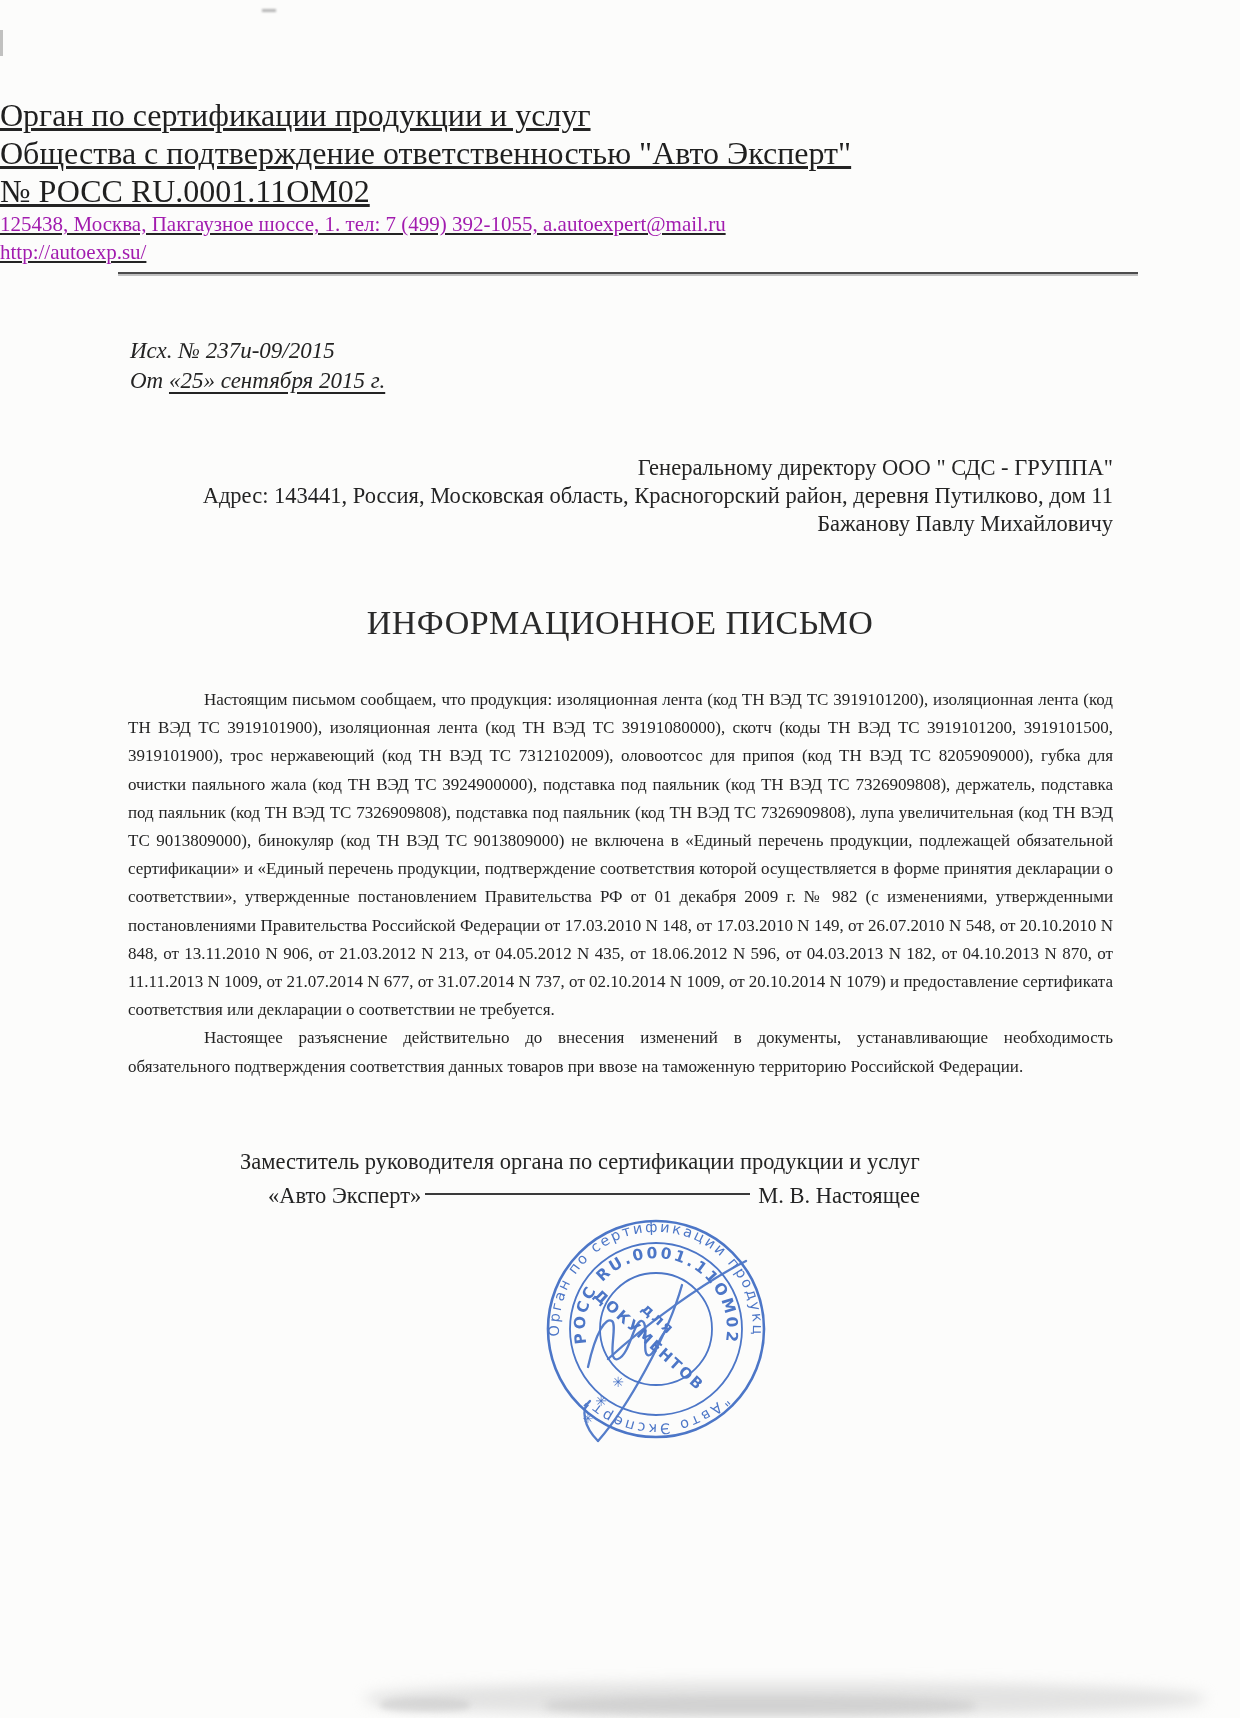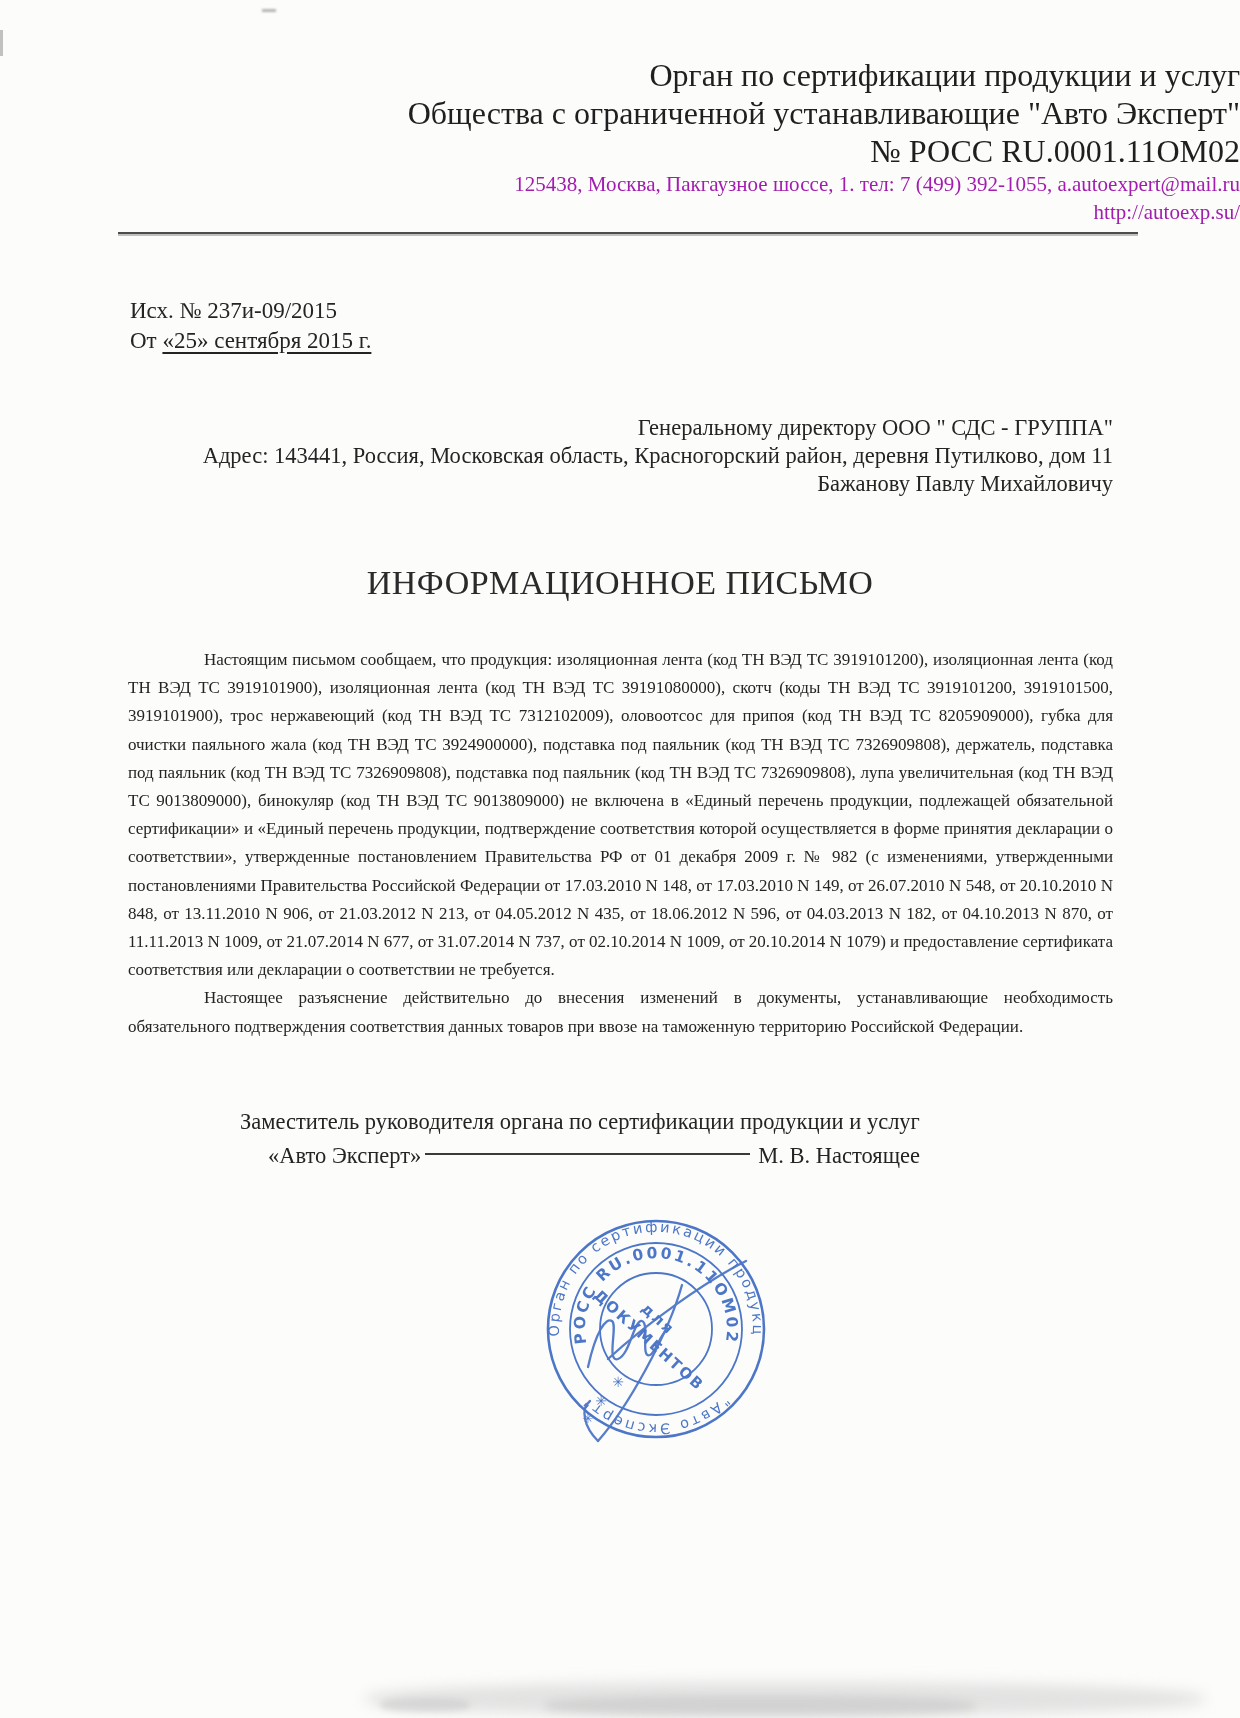--- a/index.html
+++ b/index.html
@@ -5,30 +5,30 @@
   html,body{margin:0;padding:0;background:#e8e8e8;}
   .page{
     position:relative;
     width:1240px;height:1718px;
     background:#fcfcfb;
     font-family:"Liberation Serif","DejaVu Serif",serif;
     color:#242424;
     overflow:hidden;
   }
   
-  .head{ padding-top:56px; text-align:right; }
+  .head{ padding-top:96px; text-align:left;text-decoration:underline; }
   .head .h-big{ font-size:32px; line-height:38px; color:#1f1f1f; }
   .head .h-small{ font-size:21px; line-height:28px; color:#a21caf; }
   .head-rule{
     margin:6px 0 0 118px; width:1020px; height:0;
     border-top:2.5px solid #4c4c4c;
     box-shadow:0 2px 0 rgba(120,120,120,.45);
   }
   
-  .ref{ margin:62px 0 8px 130px; font-size:23px; line-height:30px; }
+  .ref{ margin:62px 0 8px 130px; font-size:23px; line-height:30px;font-style:italic; }
   .ref .u{ text-decoration:underline; text-underline-offset:4px; text-decoration-thickness:1.5px; }
   
   .recipient{ margin:58px 127px 0 128px; text-align:right; font-size:22.5px; line-height:28px; }
   
   .title{ margin-top:66px; text-align:center; font-size:34px; letter-spacing:.5px; color:#2a2a2a; }
   
   .body{ margin:44px 127px 0 128px; font-size:17px; line-height:28.2px; text-align:justify; }
   .body p{ margin:0; text-indent:76px; }
   
   .sig{ margin-top:66px; font-size:22.5px; line-height:30px; position:relative; z-index:2; }
@@ -57,21 +57,21 @@
 </head>
 <body>
 
 <div class="page">
 
   <div class="speck-top"></div>
   <div class="edge-sliver"></div>
 
   <div class="head">
     <div class="h-big">Орган по сертификации продукции и услуг</div>
-    <div class="h-big">Общества с ограниченной устанавливающие "Авто Эксперт"</div>
+    <div class="h-big">Общества с подтверждение ответственностью "Авто Эксперт"</div>
     <div class="h-big">№ РОСС RU.0001.11ОМ02</div>
     <div class="h-small">125438, Москва, Пакгаузное шоссе, 1. тел: 7 (499) 392-1055, a.autoexpert@mail.ru</div>
     <div class="h-small">http://autoexp.su/</div>
   </div>
   <div class="head-rule"></div>
 
   <div class="ref">
     <div>Исх. № 237и-09/2015</div>
     <div><span>От </span><span class="u">«25» сентября 2015 г.</span></div>
   </div>

